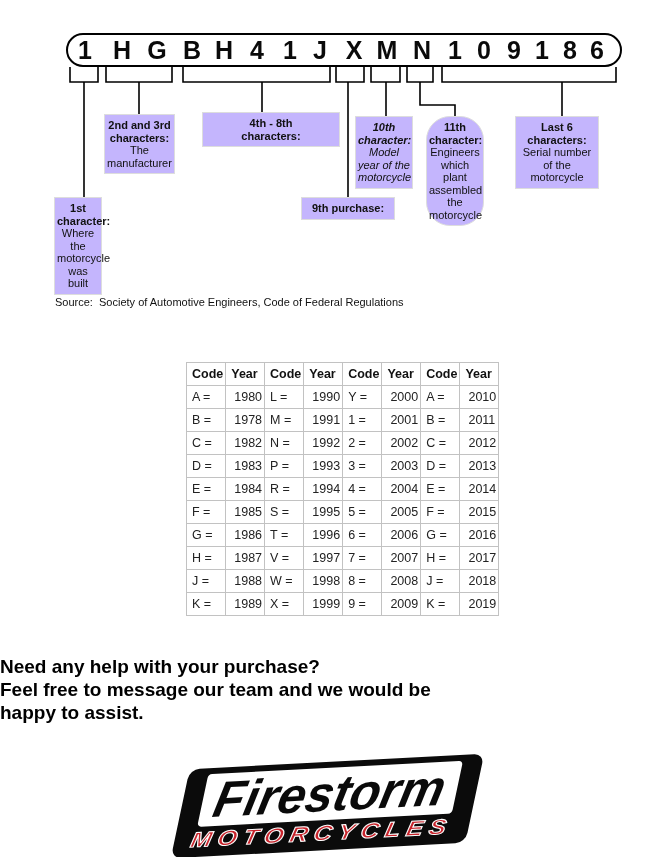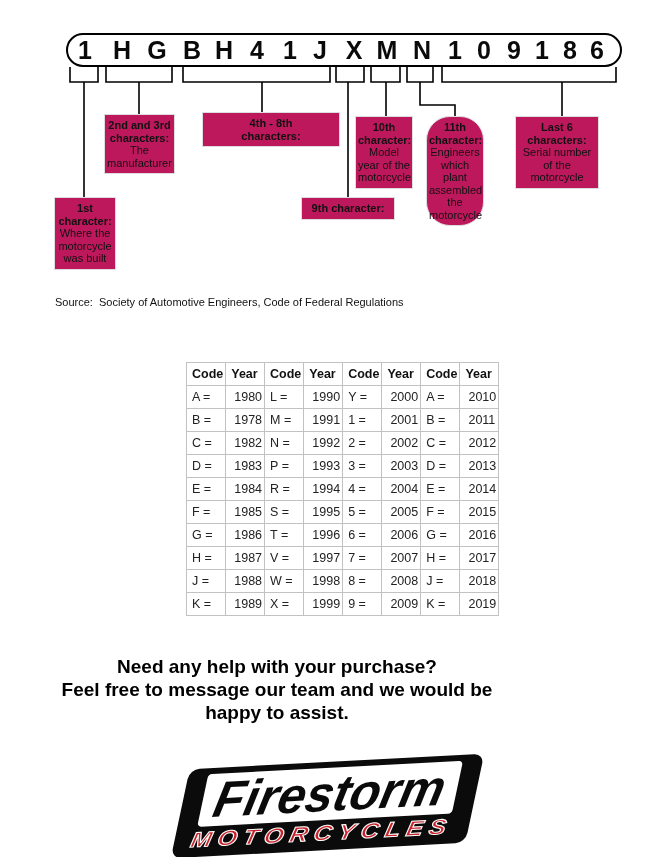--- a/index.html
+++ b/index.html
@@ -14,30 +14,30 @@
     border:2px solid #000; border-radius:17px; background:#fff;
   }
   .vin-char {
     position:absolute; top:1px; height:28px; line-height:28px;
     transform:translateX(-50%);
     font-size:25px; font-weight:bold; color:#0a0a0a; white-space:nowrap;
   }
   .connectors { position:absolute; left:0; top:0; width:654px; height:330px; }
 
   .callout {
-    position:absolute; background:#be185d; border:1px solid #ddd;
+    position:absolute; background:#c4b5fd; border:1px solid #ddd;
     padding:4px 2px; text-align:center; font-size:11px; line-height:12.5px; color:#111;
   }
   .callout .co-title { display:block; font-weight:bold; white-space:pre-line; }
   .callout .co-body  { display:block; font-weight:normal; }
-  .co-1  { left:54px;  top:197px; width:62px; }
+  .co-1  { left:54px;  top:197px; width:48px; }
   .co-23 { left:104px; top:114px; width:71px; }
   .co-48 { left:202px; top:112px; width:138px; }
   .co-9  { left:301px; top:197px; width:94px; }
-  .co-10 { left:355px; top:116px; width:58px; }
+  .co-10 { left:355px; top:116px; width:58px;font-style:italic; }
   .co-11 { left:426px; top:116px; width:58px;border-radius:24px; }
   .co-6  { left:515px; top:116px; width:84px; }
 
   .source-note {
     position:absolute; left:55px; top:296px;
     font-size:11px; color:#111; white-space:pre;
   }
 
   
   .year-table-wrap { position:absolute; left:186px; top:362px; }
@@ -48,21 +48,21 @@
   }
   .year-table th { font-weight:bold; color:#111; }
   .year-table td { font-weight:normal; color:#222; }
   .year-table col.c-code { width:37px; }
   .year-table col.c-year { width:34px; }
   .year-table td:nth-child(even) { padding-left:8px; }
 
   
   .help-text {
     position:absolute; left:0; top:655px; width:554px;
-    text-align:center; font-size:19px; line-height:23px; font-weight:bold;
+    font-size:19px; line-height:23px; font-weight:bold;
     color:#000; white-space:pre-line;
   }
 
   
   .logo-row { position:absolute; left:0; top:762px; width:654px; display:flex; justify-content:center; }
   .logo-banner {
     transform:rotate(-3deg) skewX(-15deg);
     background:#0b0b0b; padding:6px 20px; border-radius:10px;
   }
   .logo-top { background:#fff; border-radius:4px; padding:0 12px; }
@@ -135,21 +135,21 @@
     <div class="callout co-23">
       <span class="co-title">2nd and 3rd
 characters:</span>
       <span class="co-body">The manufacturer</span>
     </div>
     <div class="callout co-48">
       <span class="co-title">4th - 8th
 characters:</span>
     </div>
     <div class="callout co-9">
-      <span class="co-title">9th character:</span>
+      <span class="co-title">9th purchase:</span>
     </div>
     <div class="callout co-10">
       <span class="co-title">10th
 character:</span>
       <span class="co-body">Model year of the motorcycle</span>
     </div>
     <div class="callout co-11">
       <span class="co-title">11th
 character:</span>
       <span class="co-body">Engineers which plant assembled the motorcycle</span>

